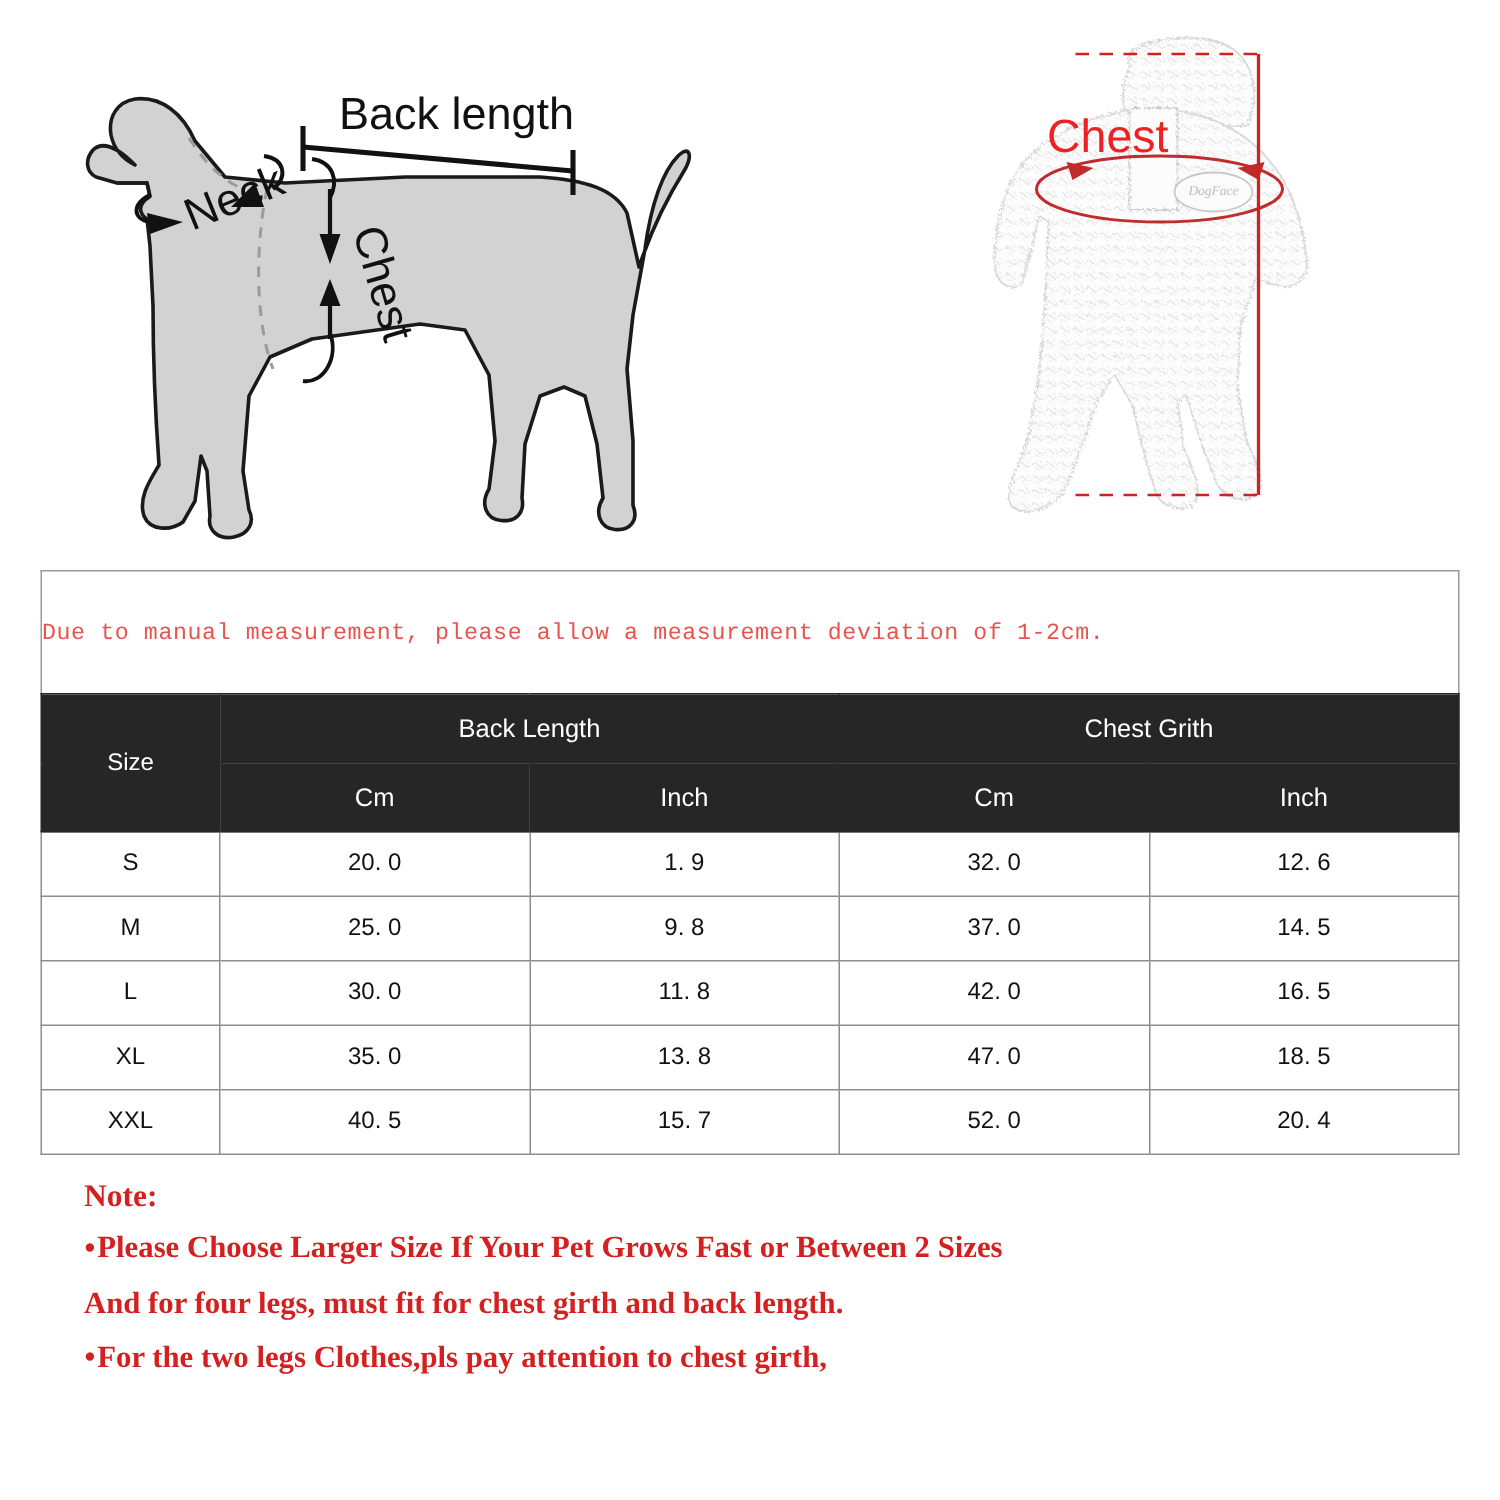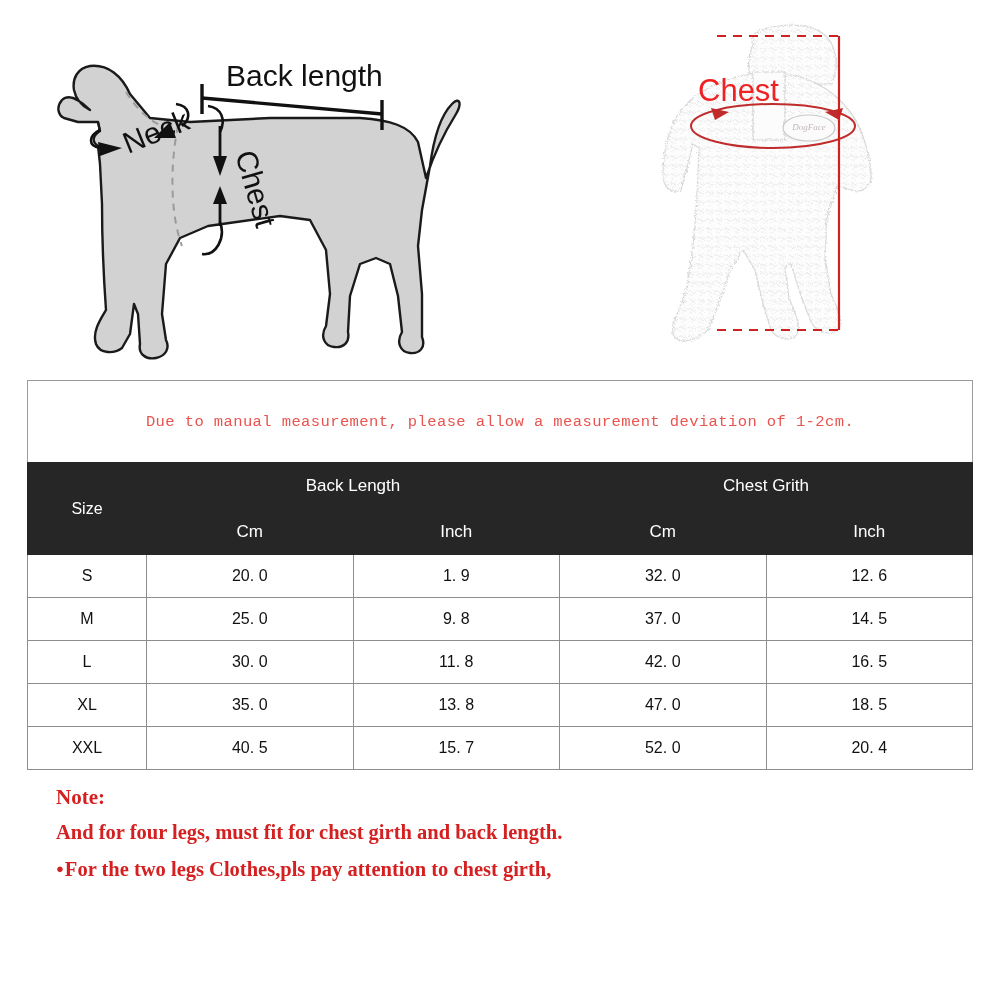--- a/index.html
+++ b/index.html
@@ -64,21 +64,21 @@
     left: 27px;
     top: 380px;
     width: 946px;
   }
   #deviation-bar {
     border: 1px solid #9a9a9a;
     border-bottom: none;
     height: 81px;
     display: flex;
     align-items: center;
-    justify-content: center;
+    justify-content: flex-start;
     background: #ffffff;
   }
   #deviation-text {
     color: #e8544f;
     font-family: "Liberation Mono", monospace;
     font-size: 15.5px;
     letter-spacing: 0.4px;
     white-space: nowrap;
   }
 
@@ -366,15 +366,16 @@
           <td class="col-b">15. 7</td>
           <td class="col-c">52. 0</td>
           <td class="col-d">20. 4</td>
         </tr>
       </tbody>
   </table>
 </div>
 
 <div id="note-block">
   <div id="note-title">Note:</div>
+  <div class="note-line note-bullet">Please Choose Larger Size If Your Pet Grows Fast or Between 2 Sizes</div>
   <div class="note-line">And for four legs, must fit for chest girth and back length.</div>
   <div class="note-line note-bullet">For the two legs Clothes,pls pay attention to chest girth,</div>
 </div>
 
 </body></html>

